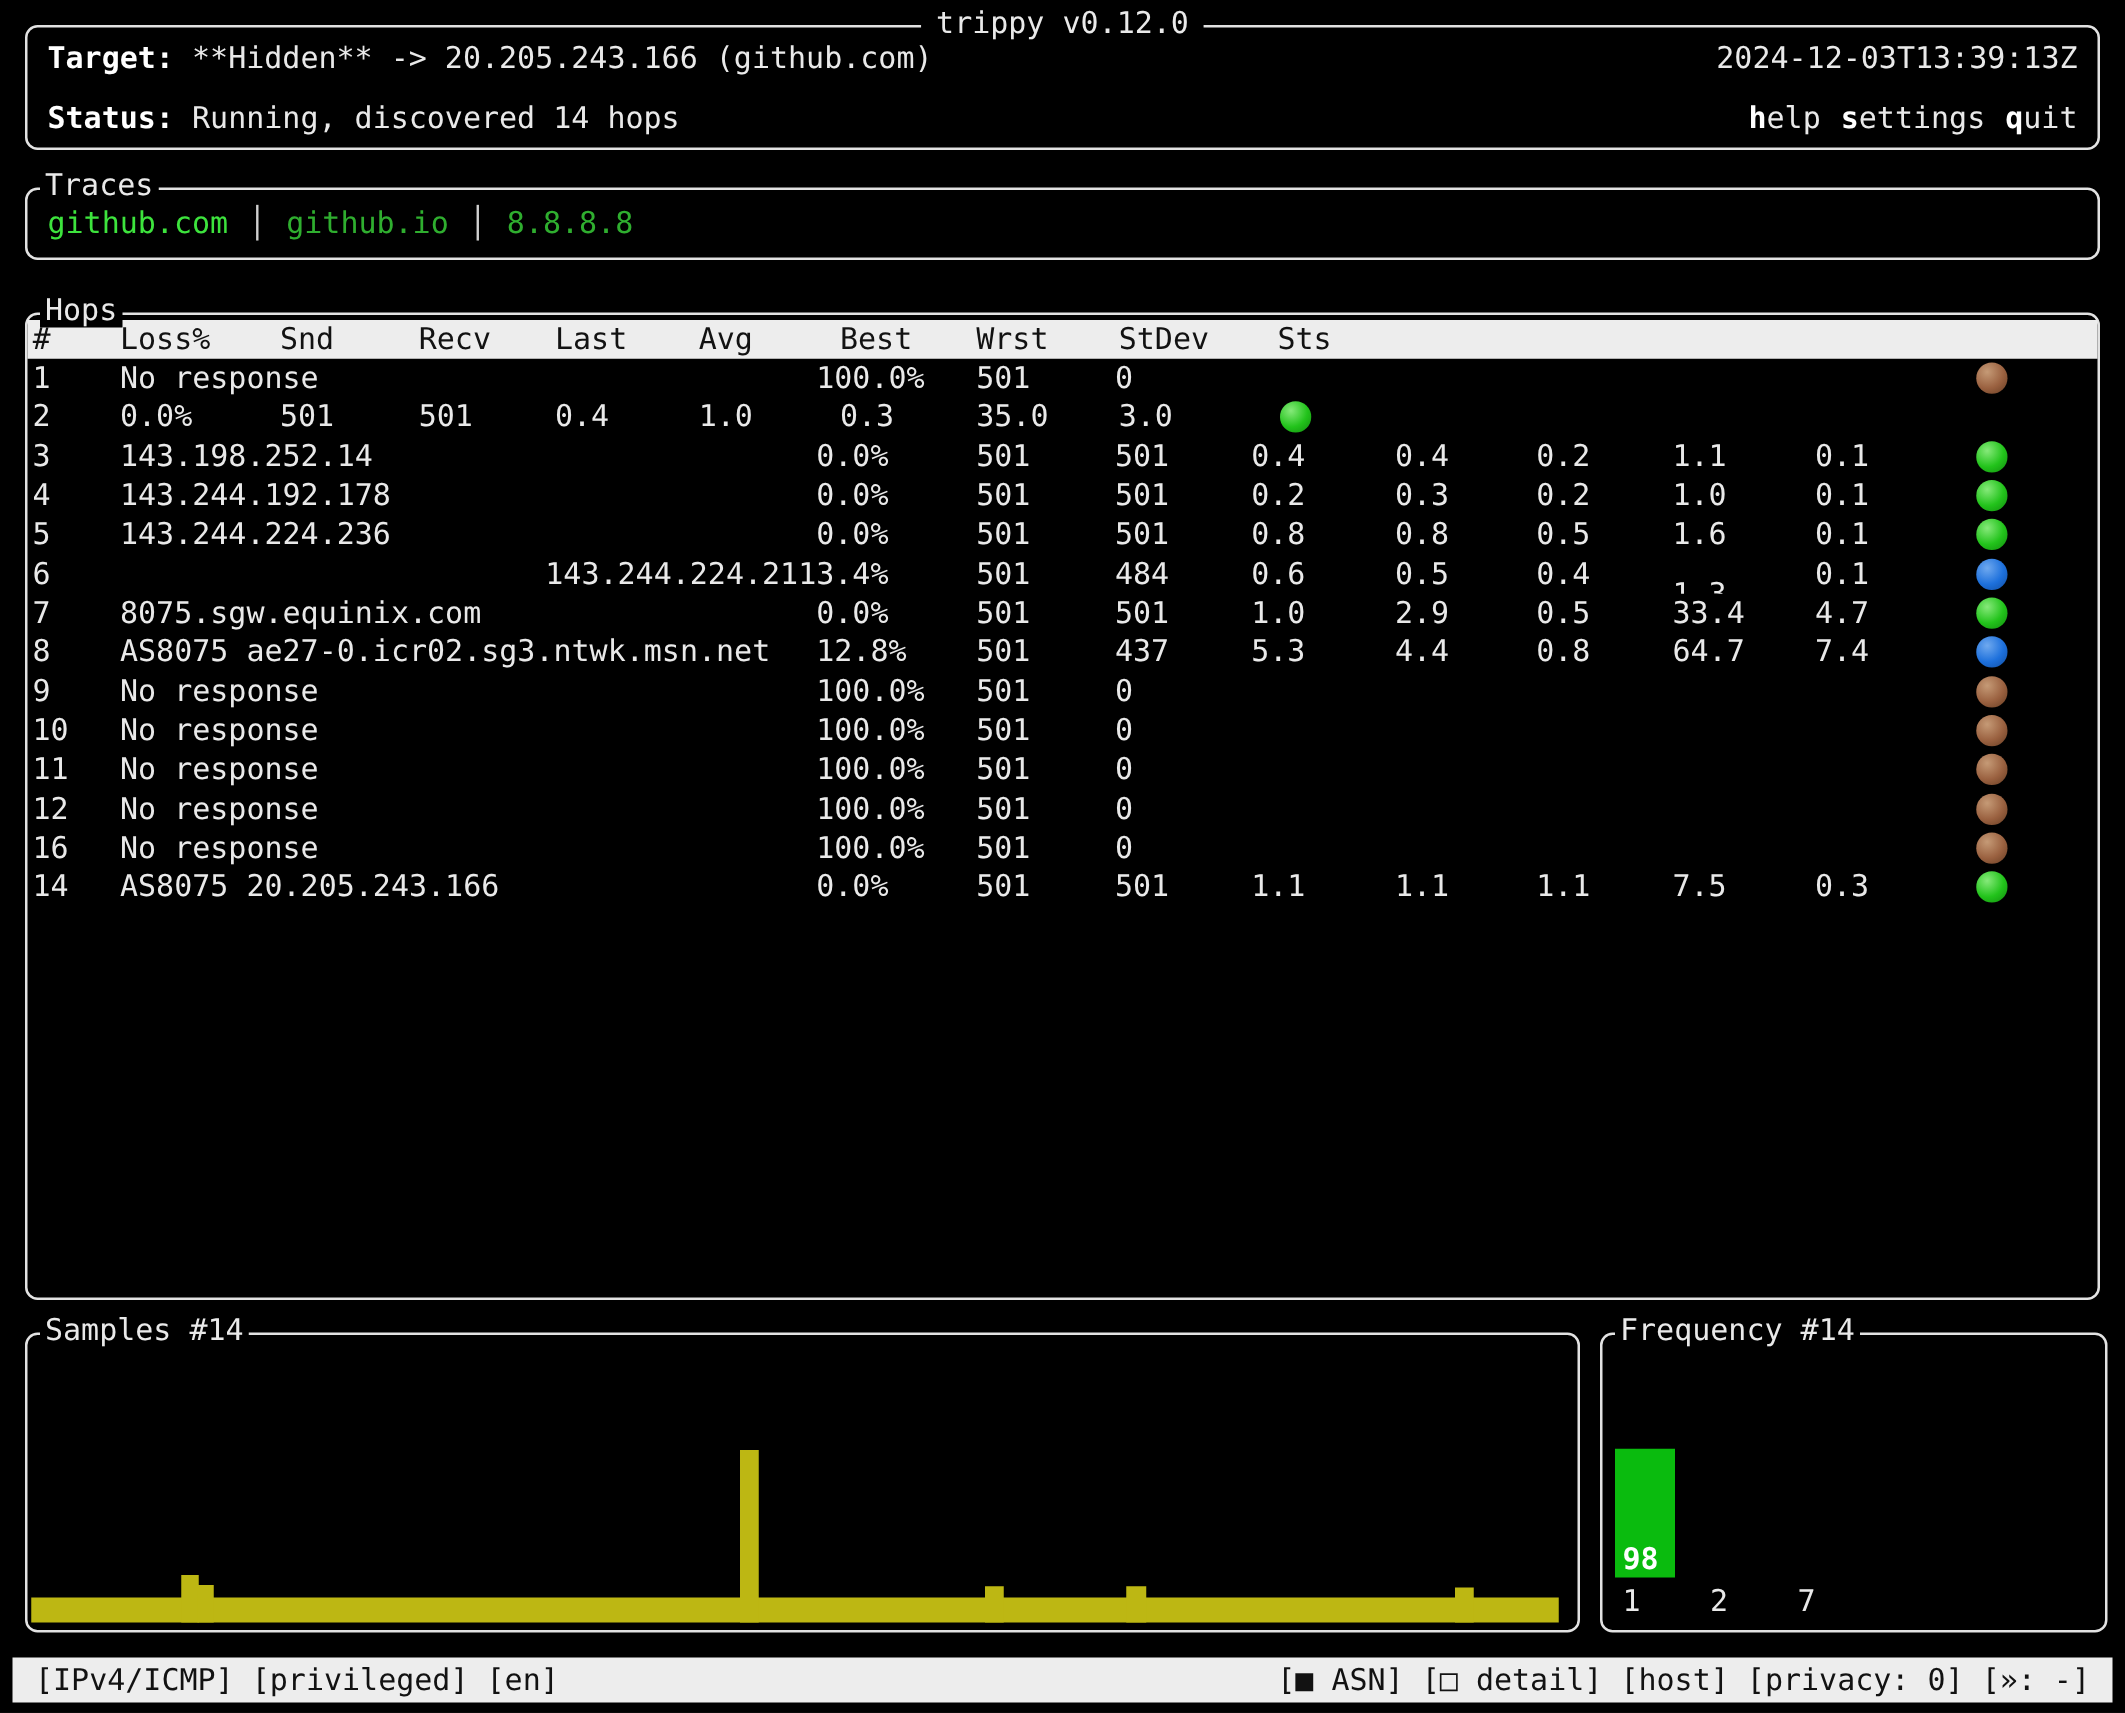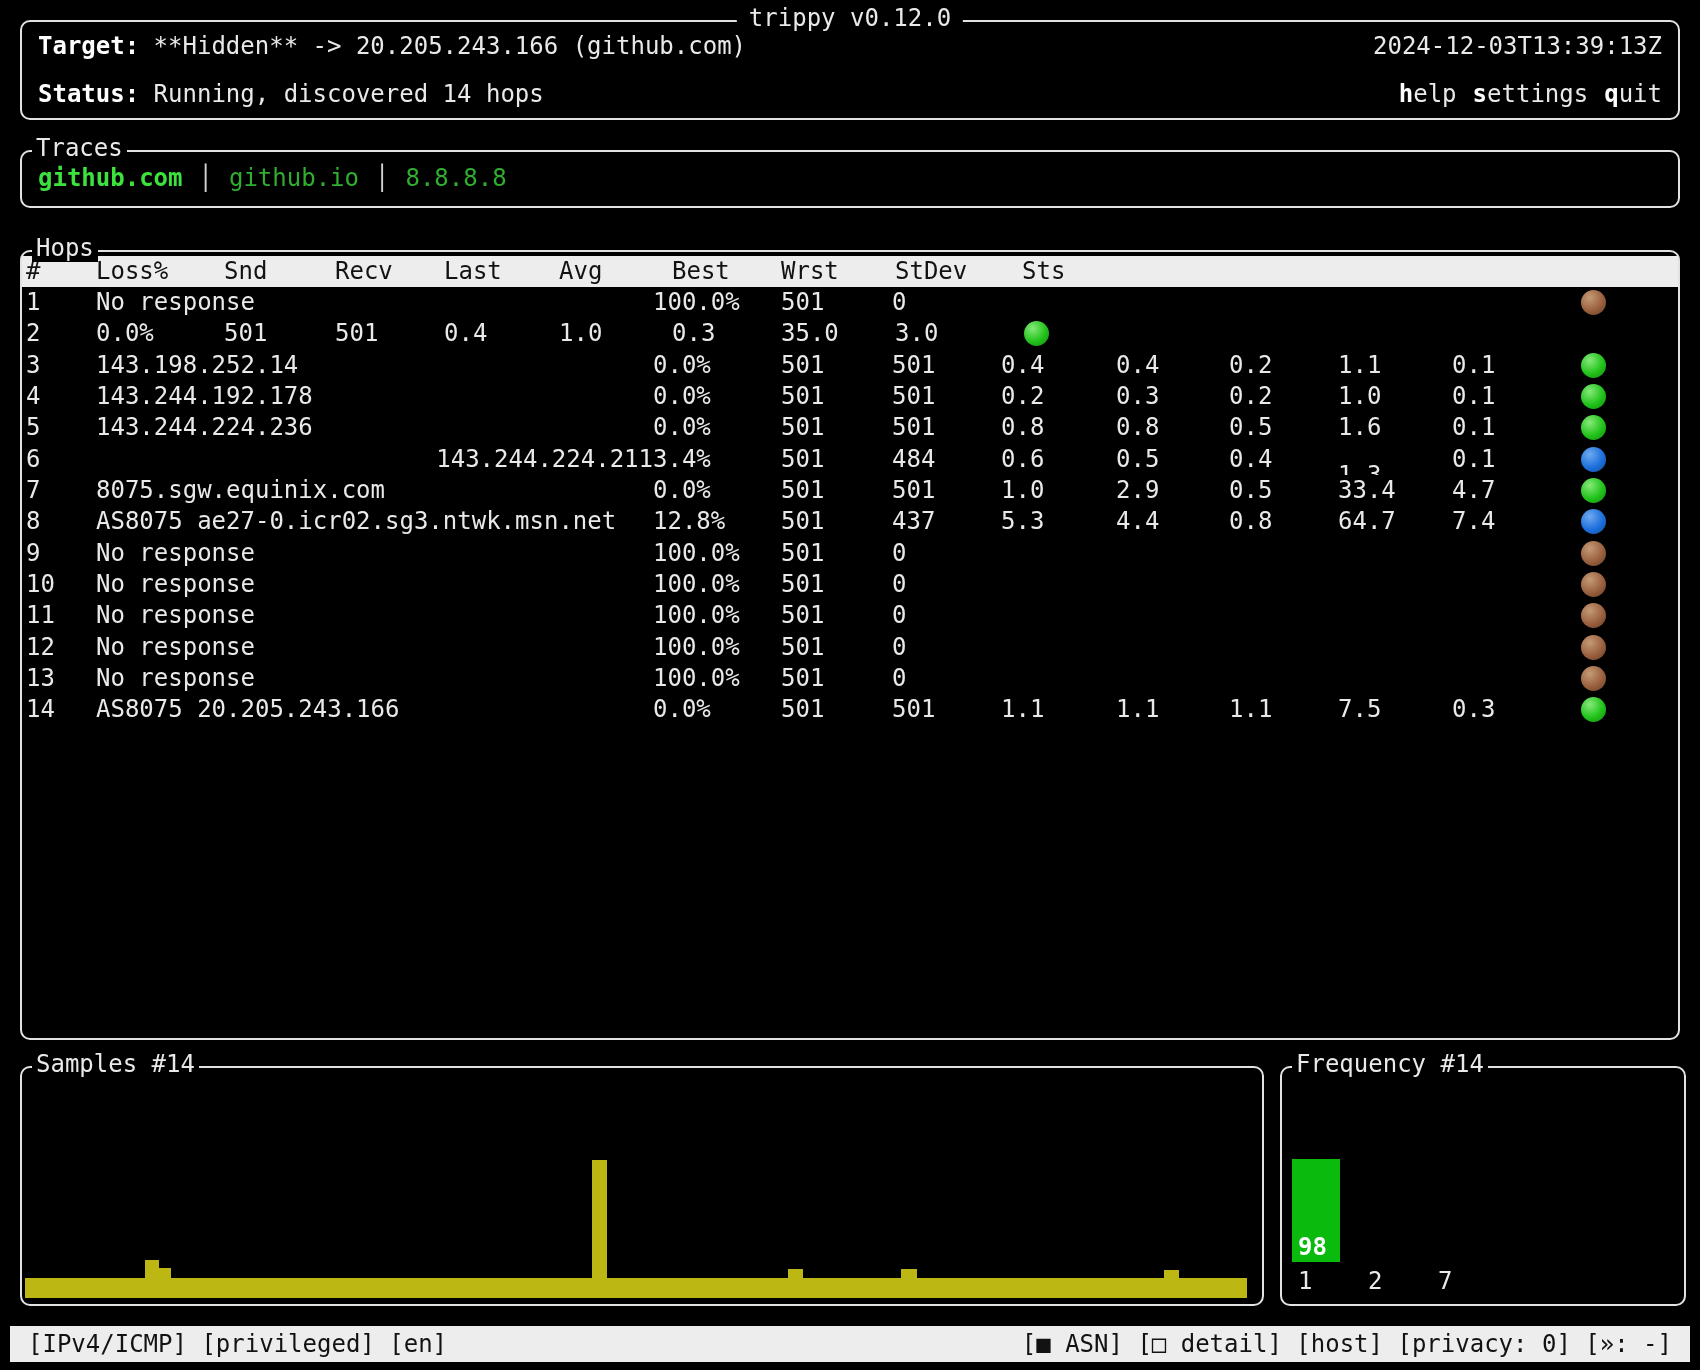--- a/index.html
+++ b/index.html
@@ -21,21 +21,21 @@
   .hdr-line { display:flex; justify-content:space-between; padding:0 16px; line-height:32px; white-space:nowrap;margin-top:16px; }
   .hdr-line:first-of-type { margin-top:8px; }
   .b { font-weight:bold; color:#ffffff; }
   .menu-item { margin-left:16px; }
   .menu-item b { color:#ffffff; }
 
   
   .traces-panel { left:20px; top:150px; width:1660px; height:58px; }
   .traces-row { padding:10px 0 0 16px; line-height:32px; white-space:nowrap; }
   .trace { color:#2fae2f; }
-  .trace.sel { color:#3de33d; font-weight:bold; }
+  .trace.sel { color:#3de33d; font-weight:normal; }
   .trace-sep { color:#d0d0d0; margin:0 16px; }
 
   
   .hops-panel { left:20px; top:250px; width:1660px; height:790px; }
   .thead {
     display:flex; height:31px; line-height:31px; margin-top:4px;
     background:#ededed; color:#121212; padding-left:4px; white-space:nowrap;
   }
   .trow { display:flex; height:31.35px; line-height:31.35px; padding-left:4px; white-space:nowrap; }
   .cell { overflow:hidden; flex:0 0 auto; }
@@ -276,21 +276,21 @@
           <div class="cell" style="width: 115px;"></div>
           <div class="cell" style="width: 113px;"></div>
           <div class="cell" style="width: 109px;"></div>
           <div class="cell" style="width: 114px;"></div>
           <div class="cell" style="width: 127px;"></div>
           <div class="cell" style="width: 92px;">
             <span class="dot" style="background: radial-gradient(circle at 35% 30%, rgb(197, 154, 118), rgb(154, 97, 64) 55%, rgb(101, 60, 34));"></span>
           </div>
         </div>
         <div class="trow">
-          <div class="cell" style="width: 70px;">13</div>
+          <div class="cell" style="width: 70px;">16</div>
           <div class="cell" style="width: 557px;">No response</div>
           <div class="cell" style="width: 128px;">100.0%</div>
           <div class="cell" style="width: 111px;">501</div>
           <div class="cell" style="width: 109px;">0</div>
           <div class="cell" style="width: 115px;"></div>
           <div class="cell" style="width: 113px;"></div>
           <div class="cell" style="width: 109px;"></div>
           <div class="cell" style="width: 114px;"></div>
           <div class="cell" style="width: 127px;"></div>
           <div class="cell" style="width: 92px;">

